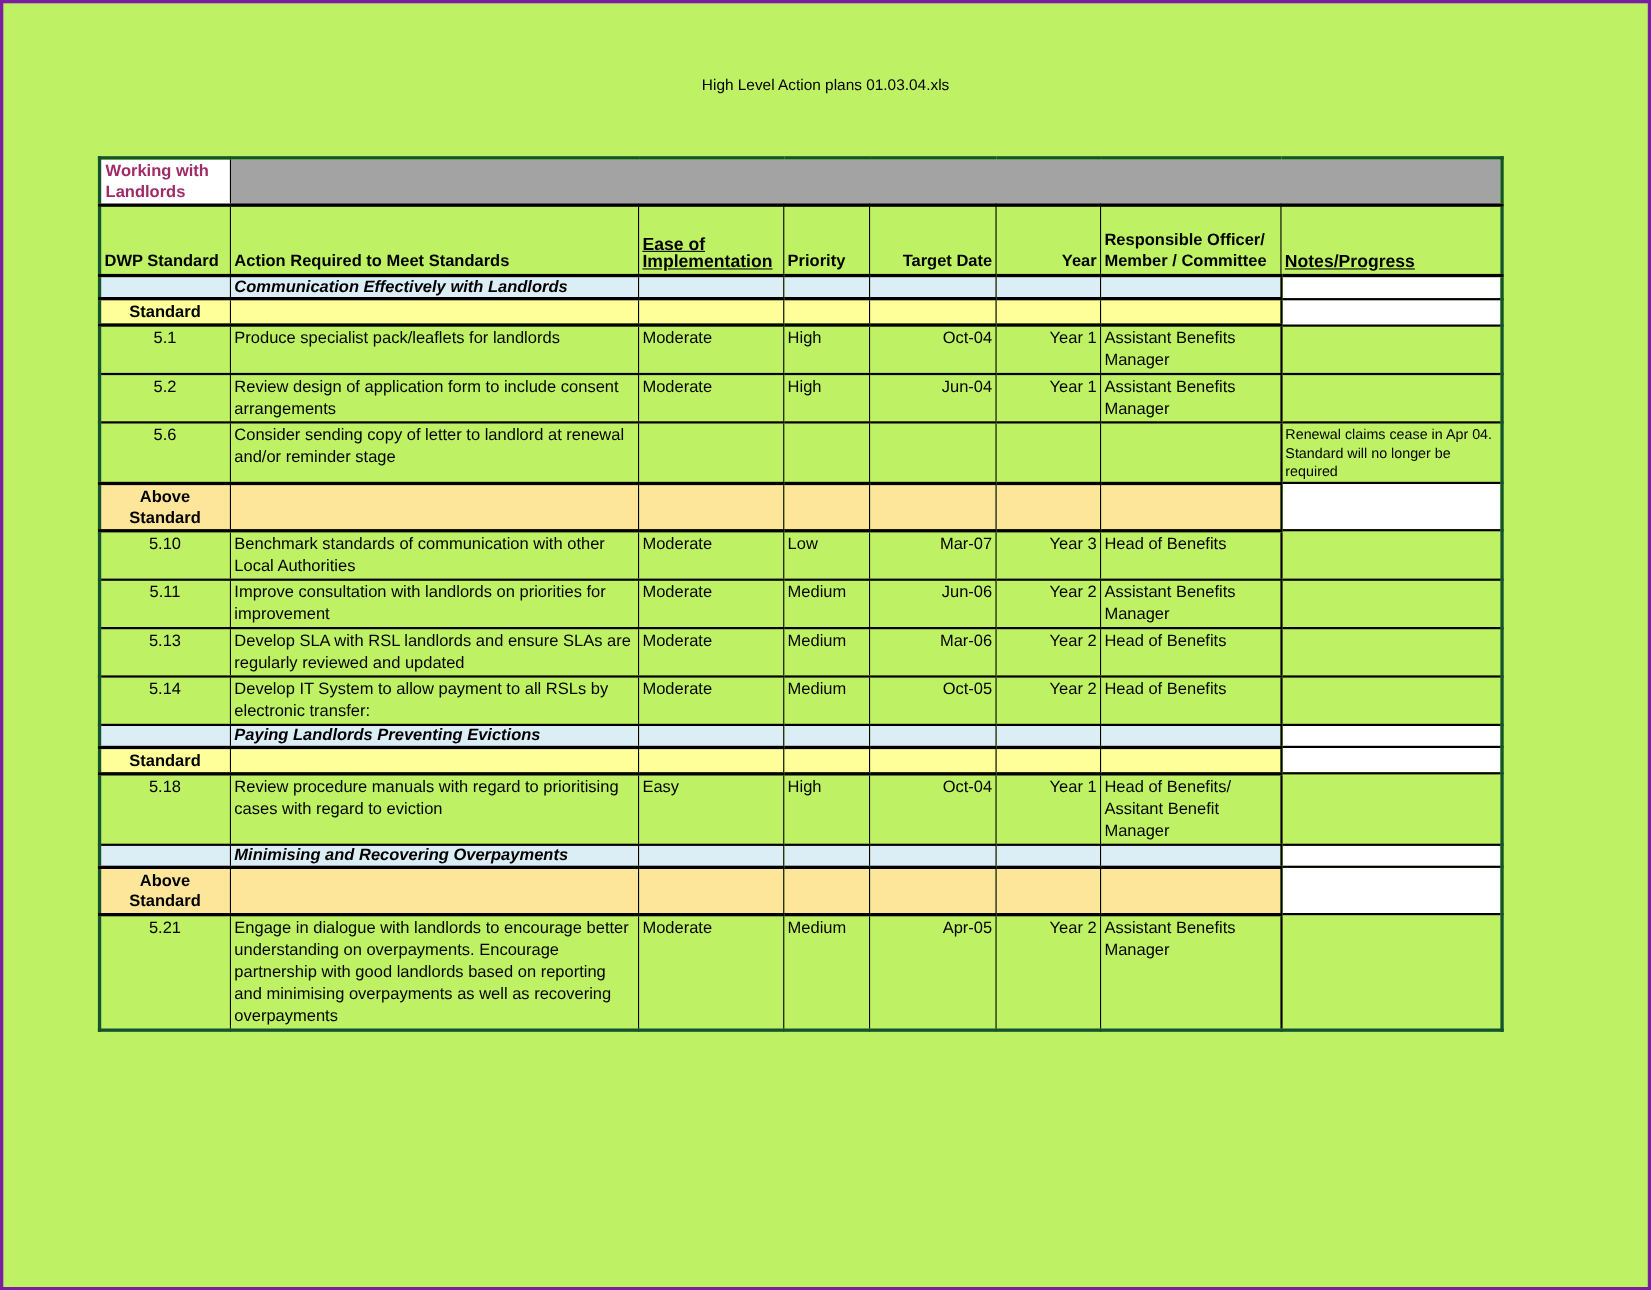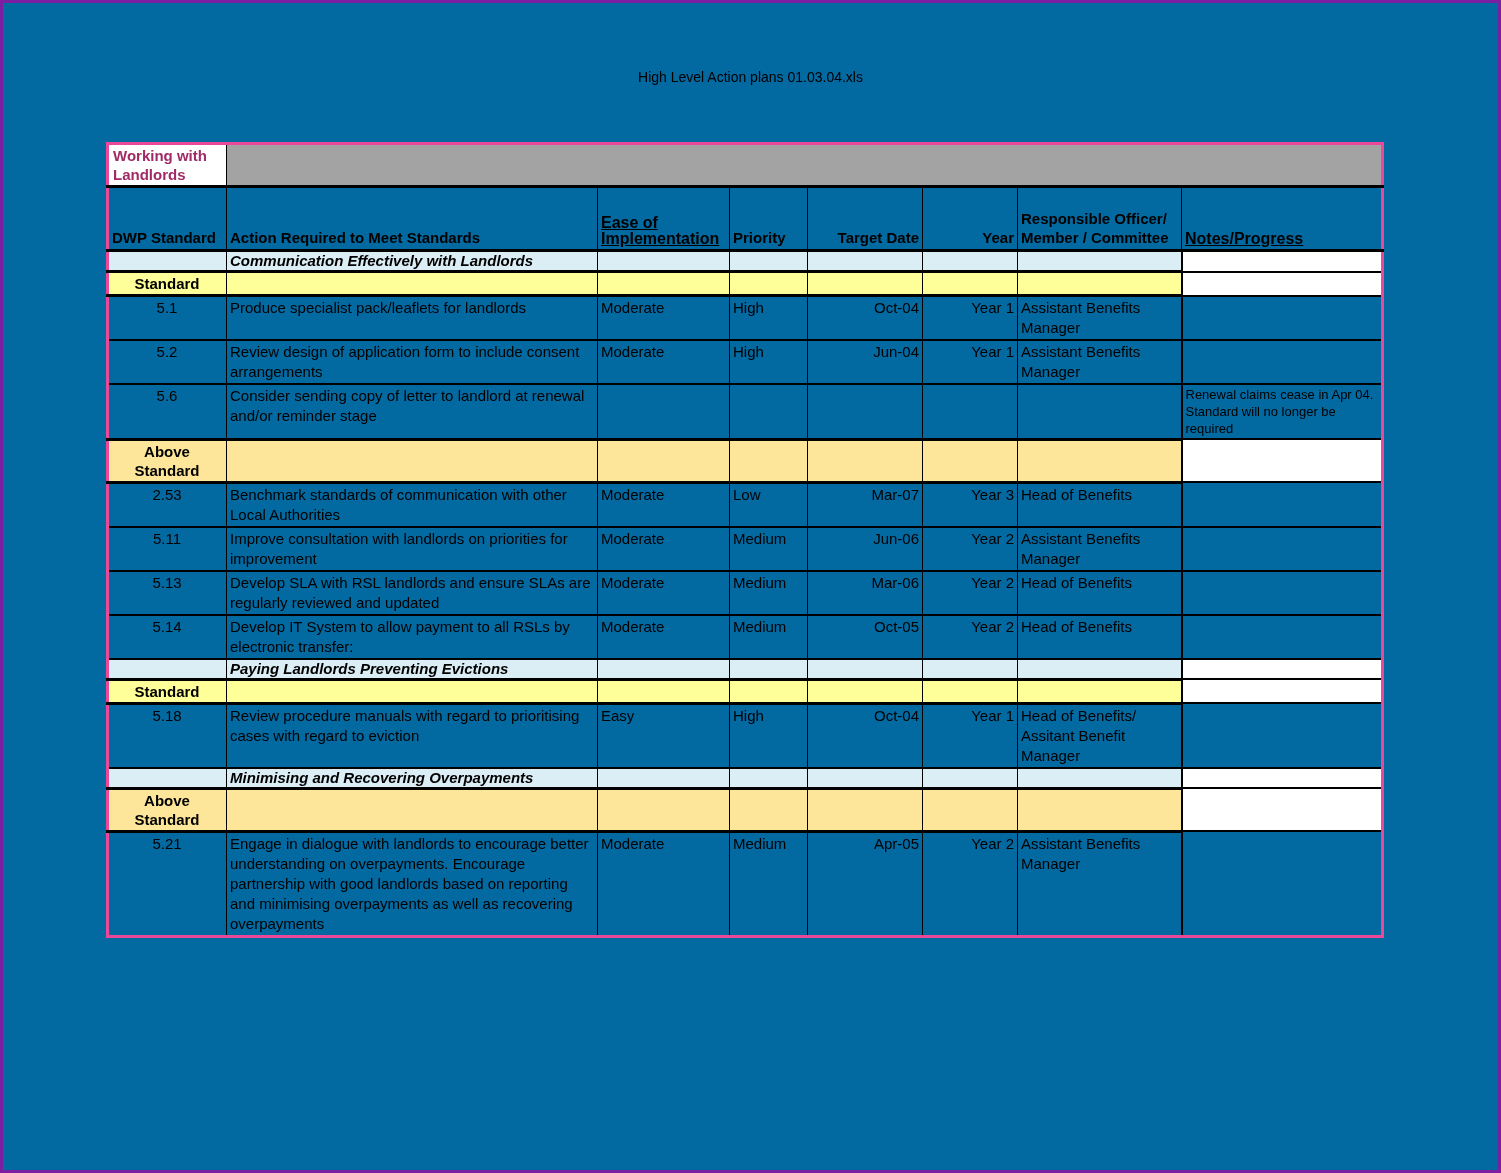--- a/index.html
+++ b/index.html
@@ -1,28 +1,28 @@
 <!DOCTYPE html>
 <html><head>
 <meta charset="utf-8">
 <style>
   html,body { margin:0; padding:0; background:#fff; }
   .page {
     position:relative; width:1501px; height:1173px; box-sizing:border-box;
-    background:#0369a1; border:3px solid #7b1fa2; overflow:hidden;
+    background:#bef264; border:3px solid #7b1fa2; overflow:hidden;
     font-family:"Liberation Sans", sans-serif; color:#000;
   }
   .doc-title {
     position:absolute; top:66px; left:0; width:100%;
     text-align:center; font-size:14px; color:#000;
   }
   table.sheet {
-    position:absolute; left:103px; top:139px; width:1275px;
+    position:absolute; left:86px; top:139px; width:1275px;
     border-collapse:collapse; table-layout:fixed;
-    border:3px solid #ec4899;
+    border:3px solid #14532d;
   }
   td, th {
     border:1px solid #000; border-top-width:2px; border-bottom-width:2px;
     padding:1px 3px; font-size:15px; line-height:20px;
     vertical-align:top; overflow:hidden; word-wrap:break-word;
   }
   
   tr.r-top { height:38px; }
   tr.r-top td { border-bottom-width:3px; }
   td.working {
@@ -149,21 +149,21 @@
           <td class="c-num">Above Standard</td>
           <td class="c-action"></td>
           <td class="c-ease"></td>
           <td class="c-priority"></td>
           <td class="c-target"></td>
           <td class="c-year"></td>
           <td class="c-officer"></td>
           <td class="c-notes"></td>
         </tr>
         <tr class="r-data">
-          <td class="c-num">2.53</td>
+          <td class="c-num">5.10</td>
           <td class="c-action">Benchmark standards of communication with other Local Authorities</td>
           <td class="c-ease">Moderate</td>
           <td class="c-priority">Low</td>
           <td class="c-target">Mar-07</td>
           <td class="c-year">Year 3</td>
           <td class="c-officer">Head of Benefits</td>
           <td class="c-notes"></td>
         </tr>
         <tr class="r-data">
           <td class="c-num">5.11</td>

